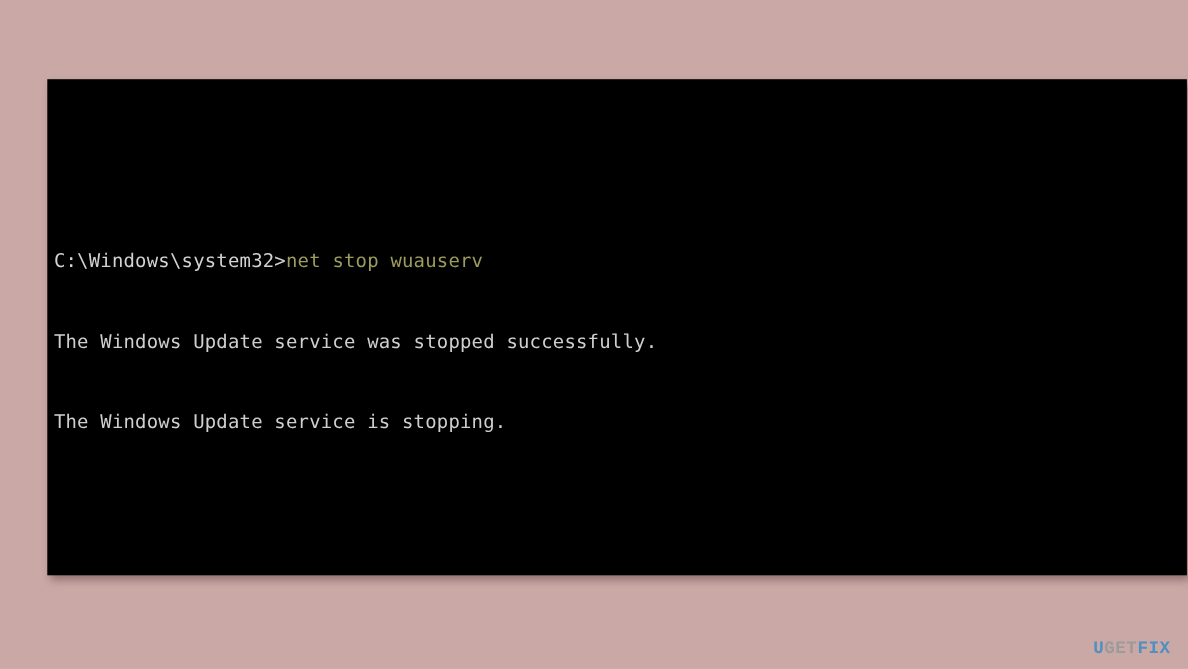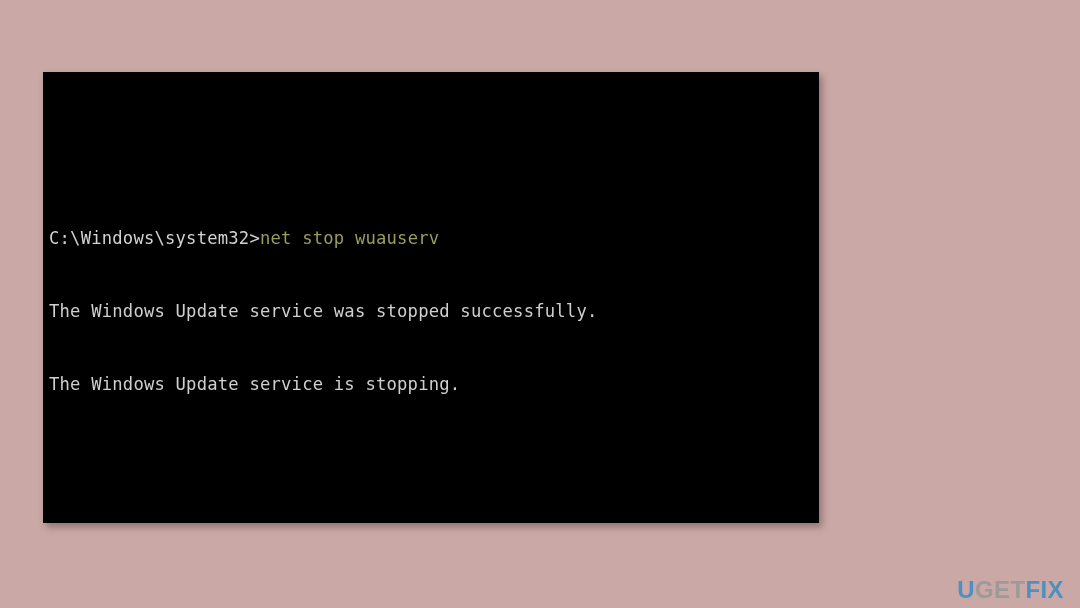--- a/index.html
+++ b/index.html
@@ -16,21 +16,21 @@
     position: relative;
     width: 1080px;
     height: 608px;
     background: #c9a8a6;
   }
   
   #terminal {
     position: absolute;
     left: 43px;
     top: 72px;
-    width: 776px;
+    width: 1036px;
     height: 451px;
     background: #000000;
     box-shadow: 3px 4px 7px rgba(80, 50, 50, 0.45);
     overflow: hidden;
     padding: 8px 0 0 6px;
     box-sizing: border-box;
   }
   .console-body {
     font-family: "DejaVu Sans Mono", "Liberation Mono", monospace;
     font-size: 17.2px;
@@ -58,22 +58,22 @@
     color: #9c9c5c;
   }
   .output {
     color: #cfcfcf;
   }
   
   #watermark {
     position: absolute;
     right: 16px;
     bottom: 7px;
-    font-family: Liberation Sans, sans-serif;
-    font-size: 24px;
+    font-family: Liberation Mono, monospace;
+    font-size: 16px;
     font-weight: bold;
     letter-spacing: 0.4px;
     line-height: 22px;
     user-select: none;
   }
   .wm-a { color: #4f90c2; }
   .wm-b { color: #9d9a9a; }
   .wm-c { color: #4f90c2; }
 </style>
 </head>

